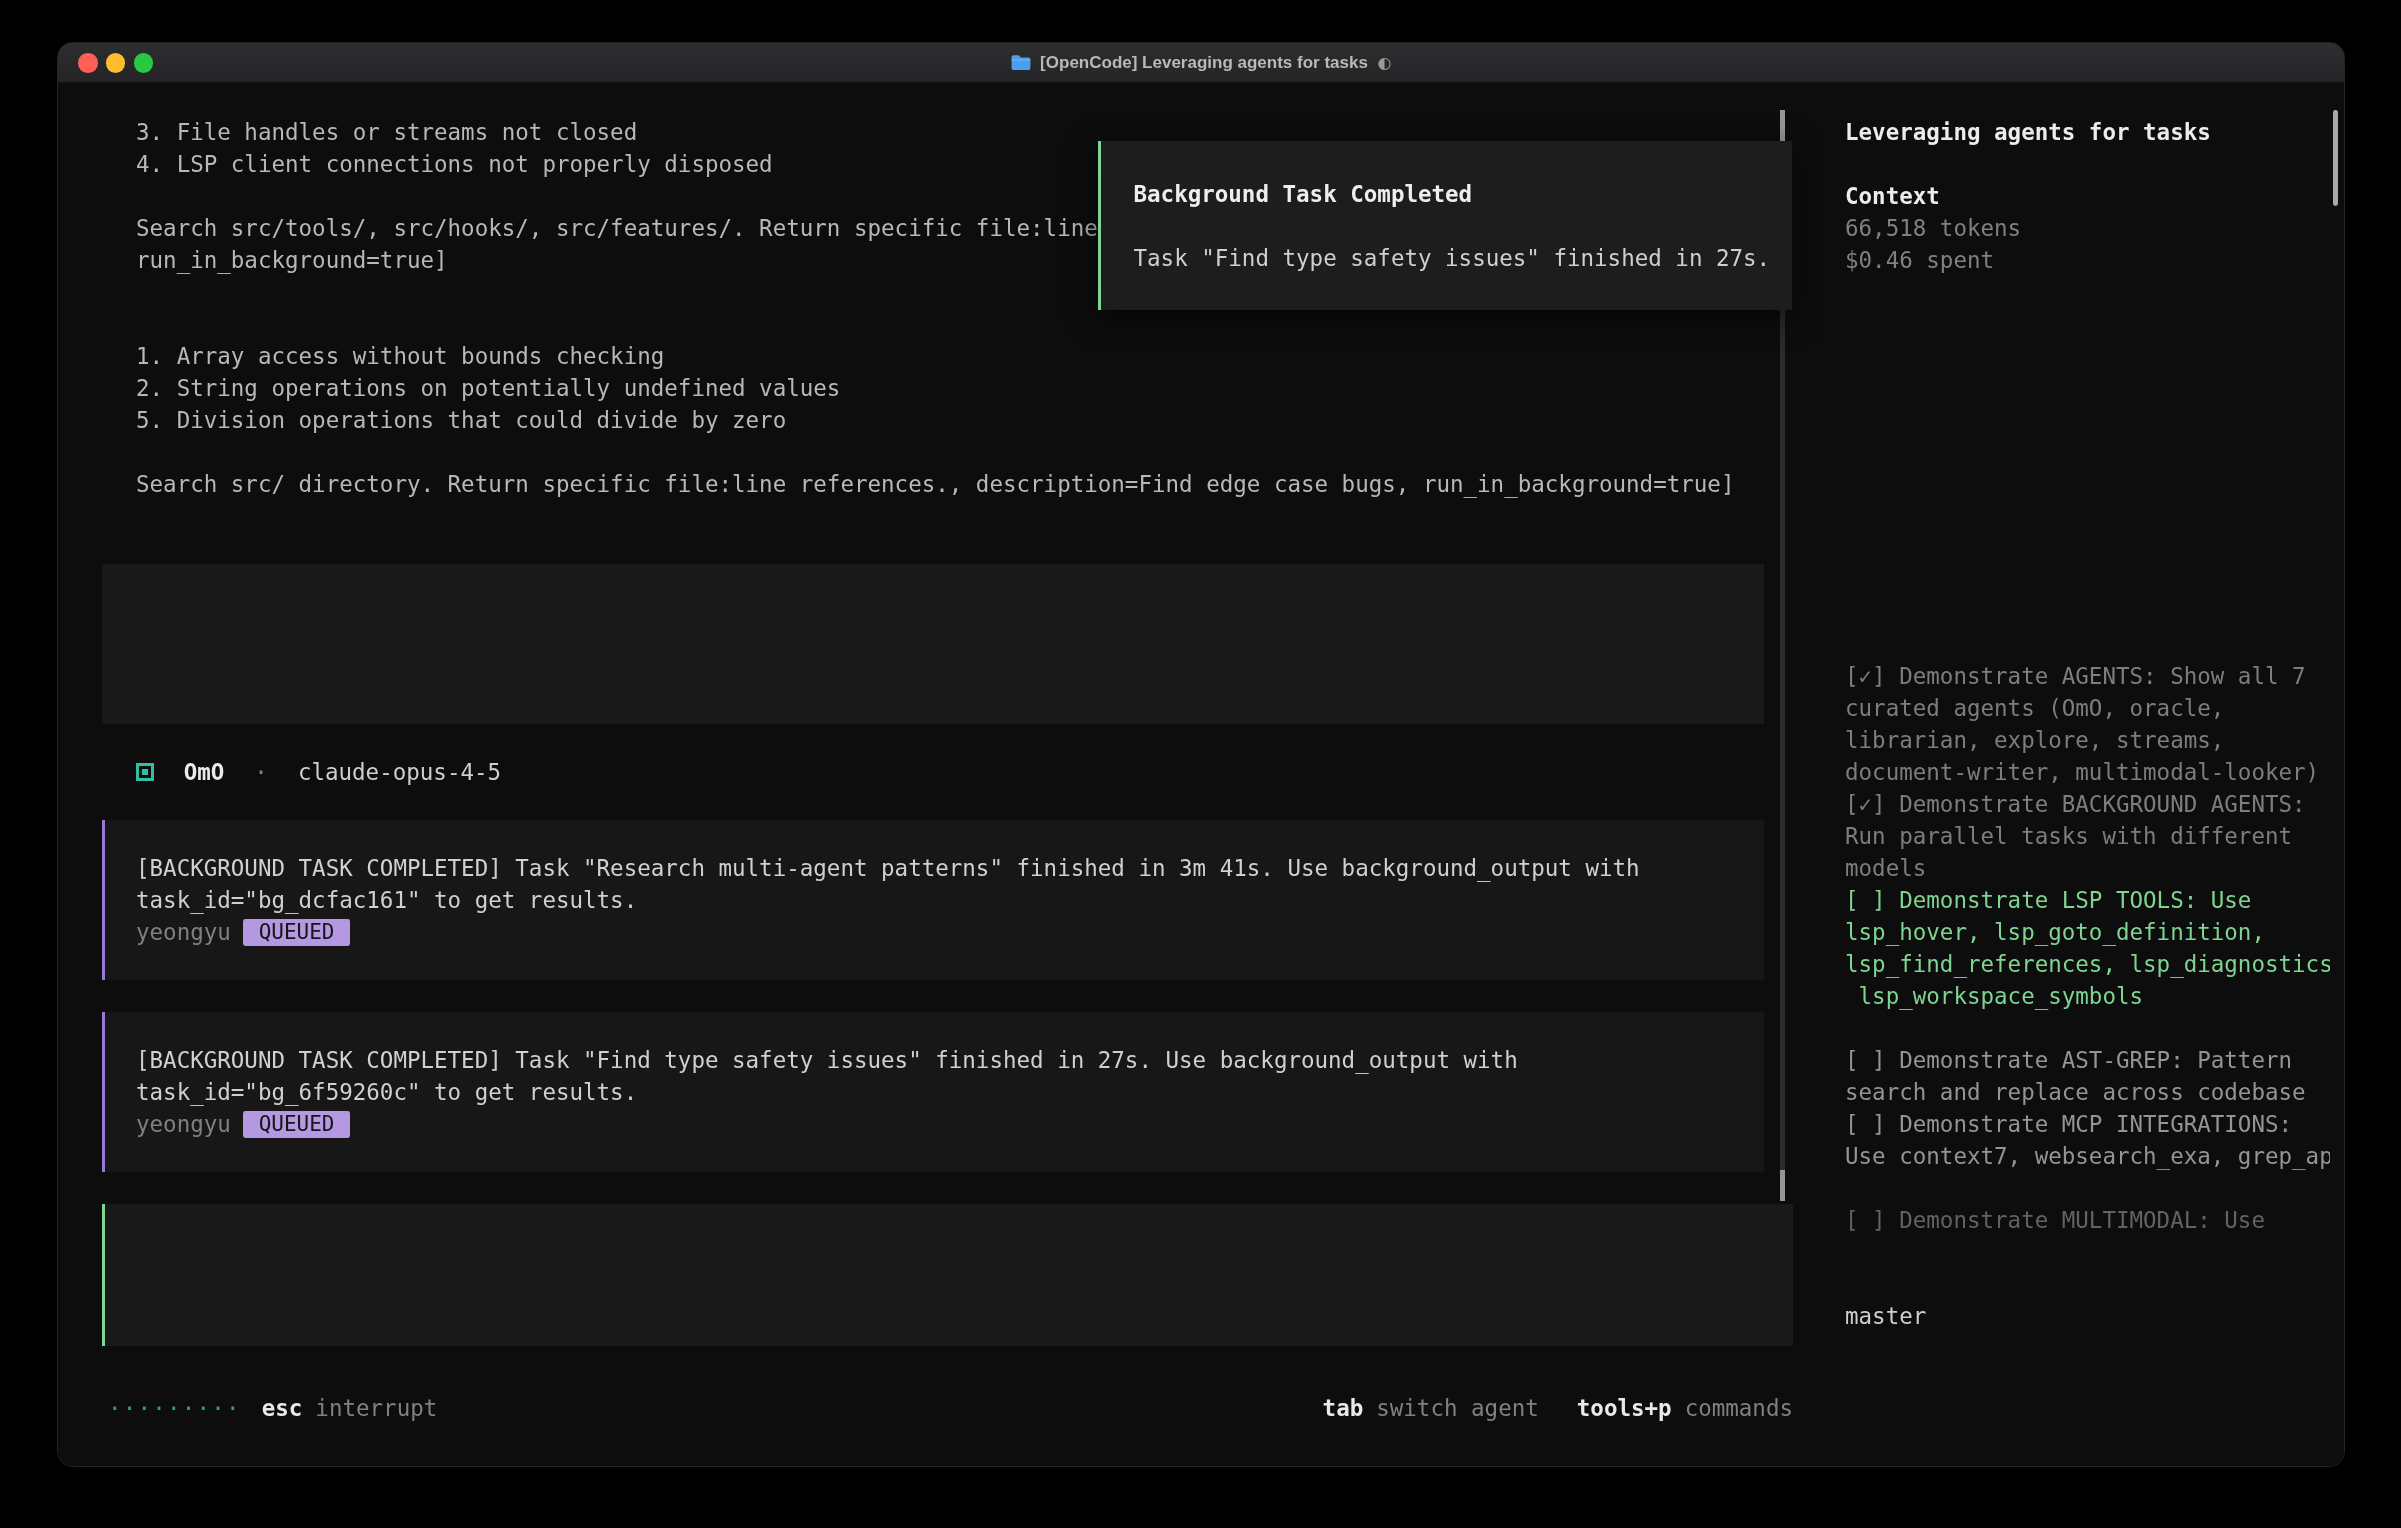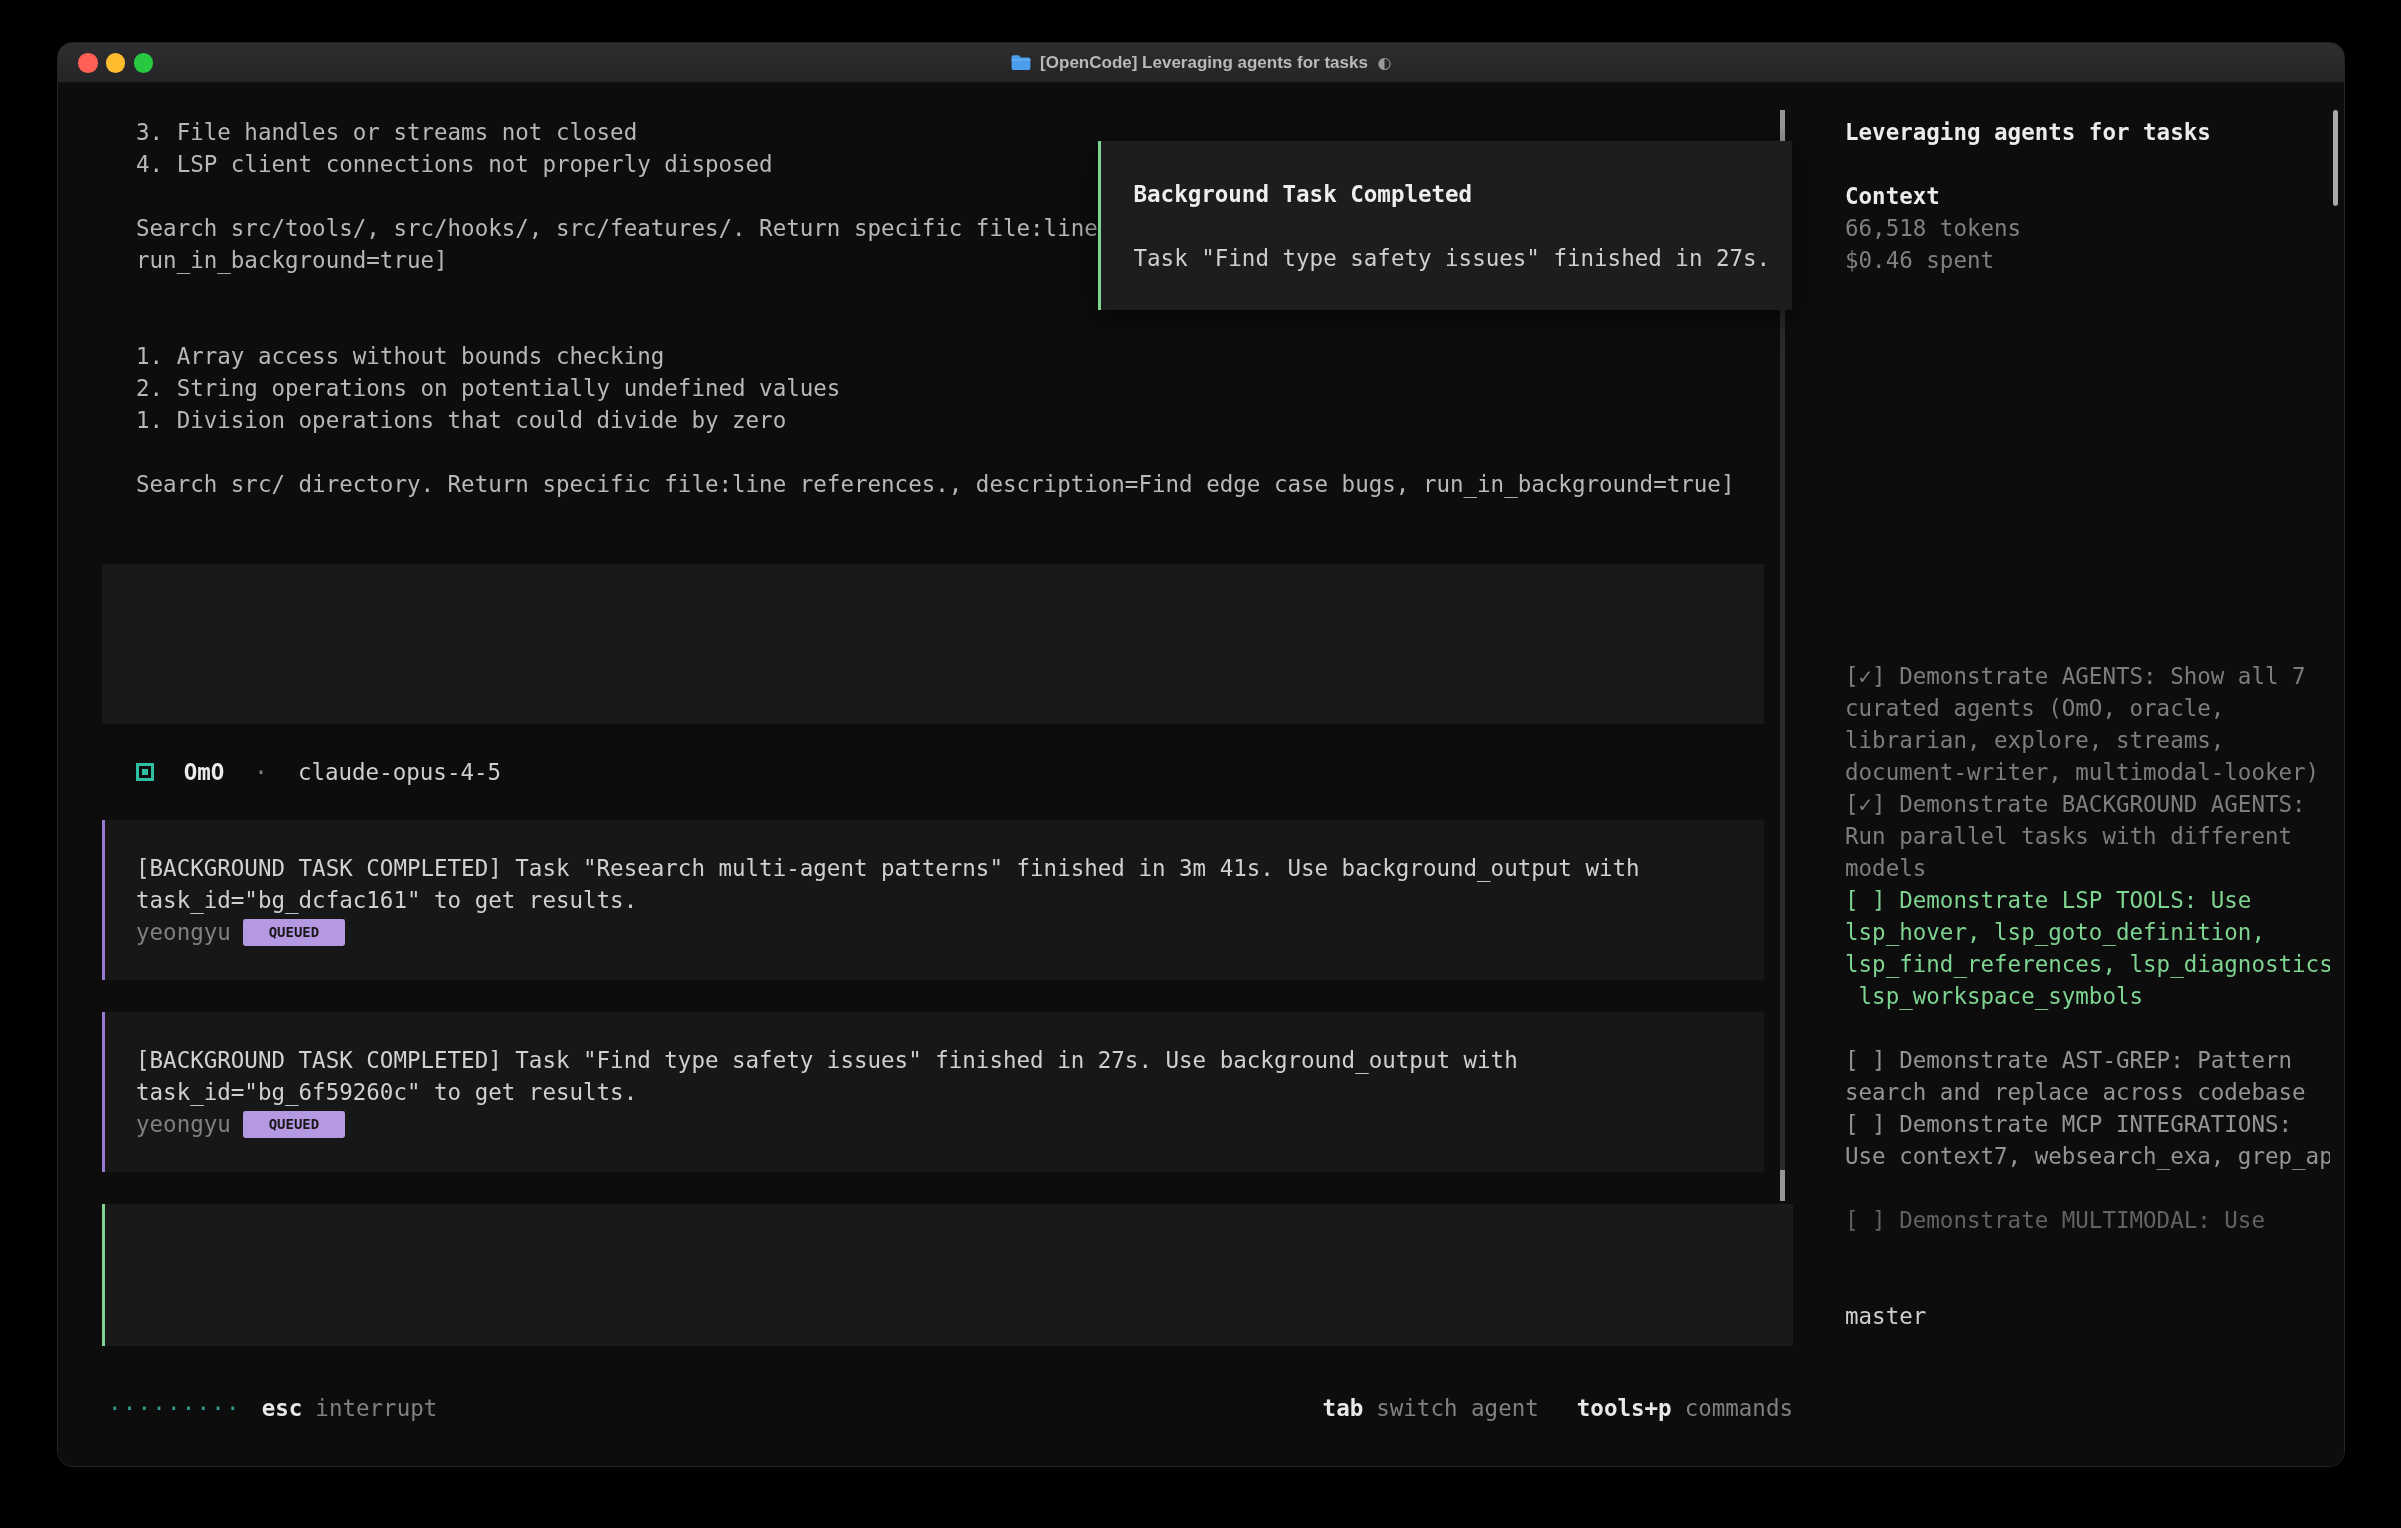--- a/index.html
+++ b/index.html
@@ -49,22 +49,22 @@
     margin-left:44px; width:1662px; height:160px; background:#191919;
     padding:32px 0 0 34px;
   }
   .msg-panel {
     margin-left:44px; width:1662px; height:160px; background:#171717;
     border-left:3.5px solid #9a79d6; padding:32px 0 0 31px;
   }
   .msg-line { color:#d0d0d0; }
   .author-row { display:flex; align-items:center; gap:11.8px; }
   .badge {
-    display:inline-block; background:#b598e2; color:#161616; font-weight:bold;
-    font-size:14px; height:27px; line-height:27px; padding:0 26px; border-radius:2.4px;
+    display:inline-block; background:#b598e2; color:#161616; font-weight:normal;
+    font-size:21px; height:27px; line-height:27px; padding:0 16px; border-radius:2.4px;
   }
 
   .input-panel {
     margin-left:44px; width:1691px; height:142px; background:#191919;
     border-left:3.5px solid #7ed491; padding:32px 0 0 31px;
   }
 
   .agent-header { display:flex; align-items:center; gap:30px; }
   .agent-icon { width:17.7px; height:17.7px; border:3px solid #2fc0a3; display:flex; align-items:center; justify-content:center; }
   .agent-icon .fill { width:5.9px; height:5.9px; background:#2fc0a3; }
@@ -135,21 +135,21 @@
         <div class="tline txt ind">Search src/tools/, src/hooks/, src/features/. Return specific file:line</div>
         <div class="tline txt ind">run_in_background=true]</div>
         <div class="tline txt ind"></div>
 
         <div class="tline txt ind">
           
         </div>
 
         <div class="tline txt ind">1. Array access without bounds checking</div>
         <div class="tline txt ind">2. String operations on potentially undefined values</div>
-        <div class="tline txt ind">1. Division operations that could divide by zero</div>
+        <div class="tline txt ind">5. Division operations that could divide by zero</div>
         <div class="tline txt ind"></div>
         <div class="tline txt ind">Search src/ directory. Return specific file:line references., description=Find edge case bugs, run_in_background=true]</div>
 
         <div class="sp2"></div>
 
         <div class="oracle-panel">
           <div class="tline">
             
           </div>
           <div class="sp1"></div>

